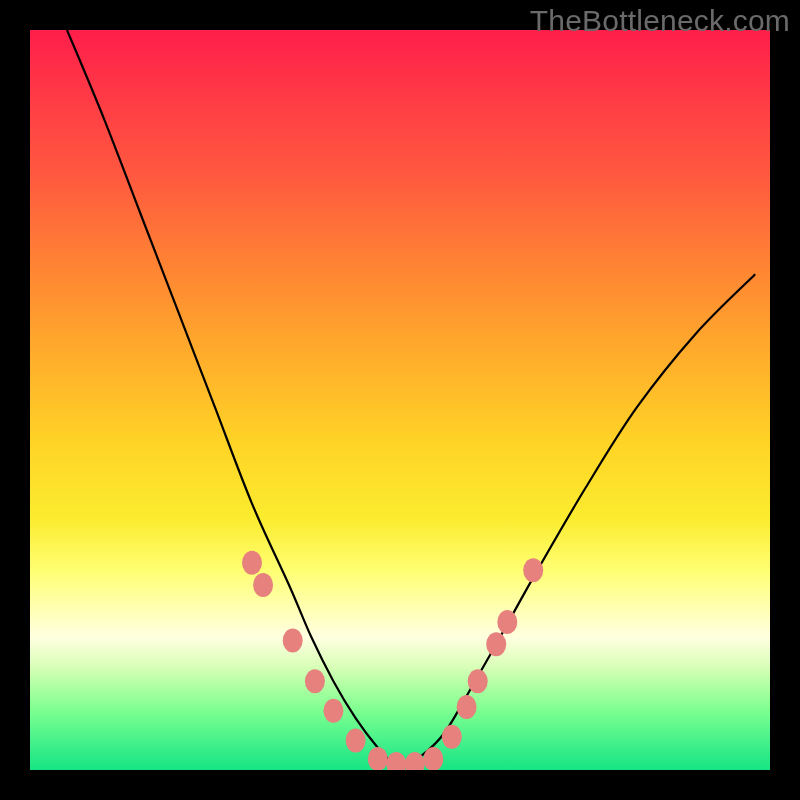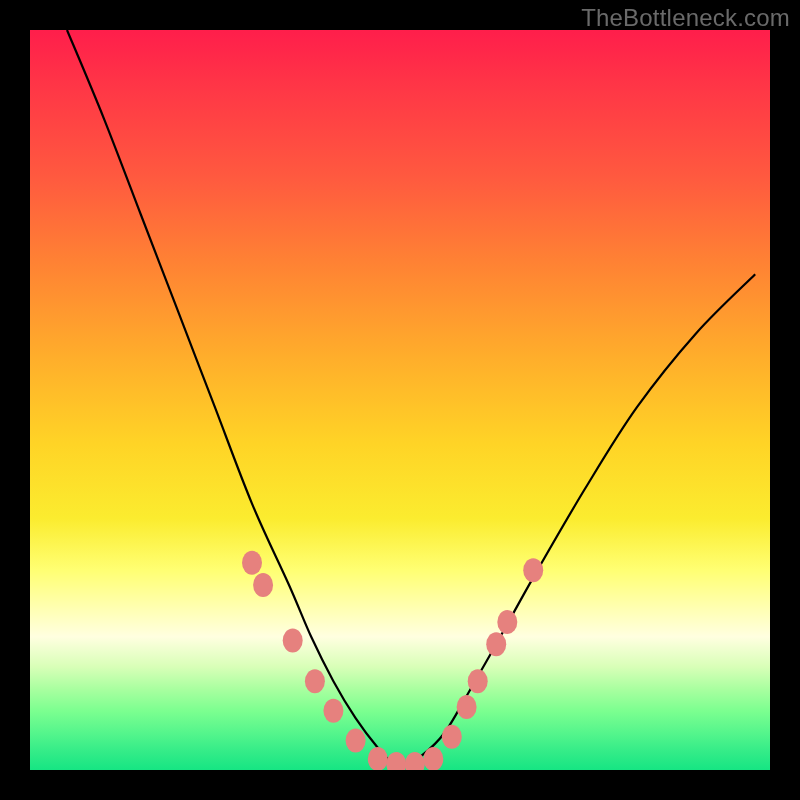--- a/index.html
+++ b/index.html
@@ -56,21 +56,21 @@
     top: 0;
     left: 0;
     width: 100%;
     height: 100%;
   }
   .watermark {
     position: absolute;
     top: 4px;
     right: 10px;
     color: #6a6a6a;
-    font-size: 24px;
+    font-size: 30px;
     font-weight: 400;
     letter-spacing: 0.2px;
   }
 </style>
 </head>
 <body>
 
 <div class="frame">
   <div class="plot-area">
     <div class="gradient-bg"></div>

